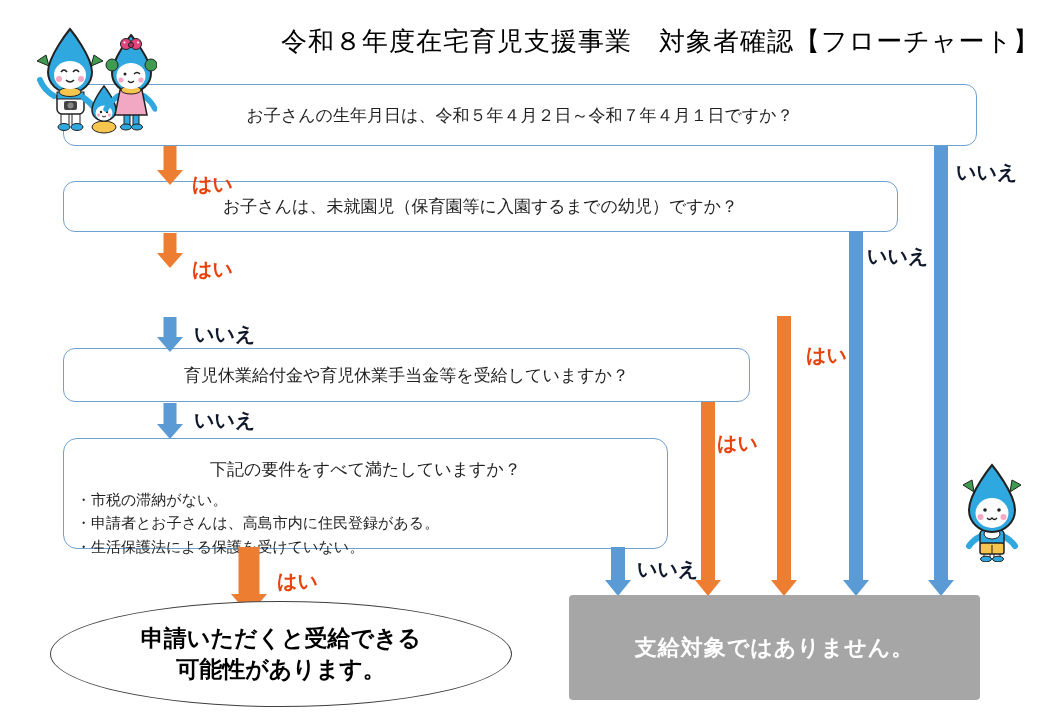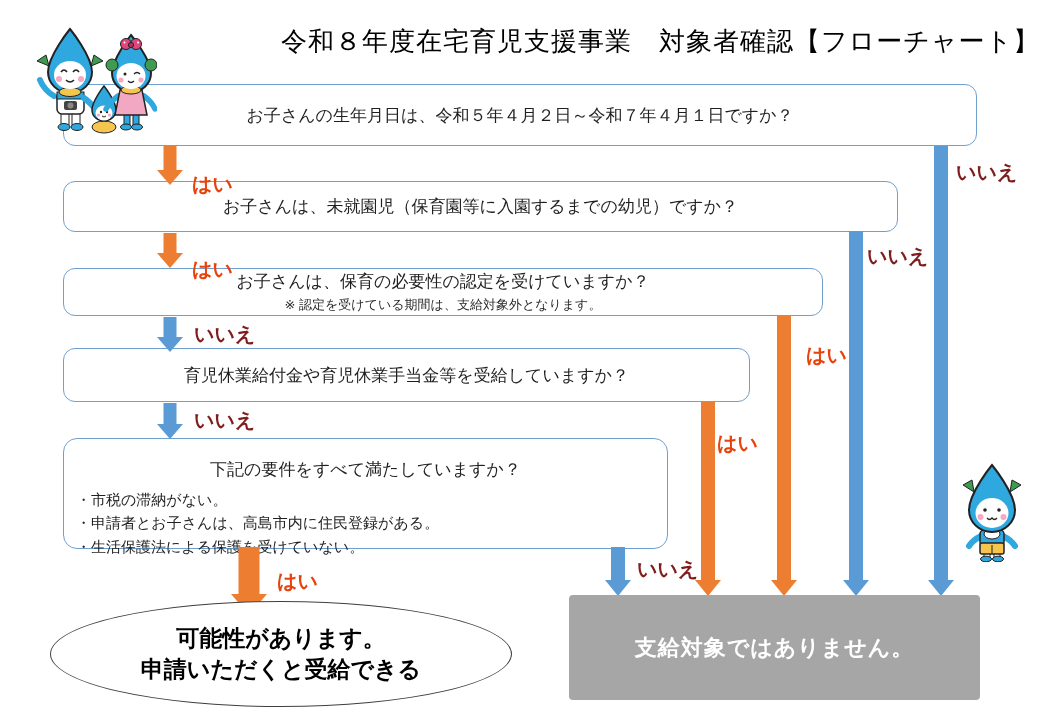--- a/index.html
+++ b/index.html
@@ -27,21 +27,21 @@
     width:var(--s);height:calc(100% - var(--h));background:var(--c);
   }
   .varrow::after{
     content:"";position:absolute;bottom:0;left:0;width:0;height:0;
     border-left:calc(var(--w)/2) solid transparent;
     border-right:calc(var(--w)/2) solid transparent;
     border-top:var(--h) solid var(--c);
   }
   .flabel{position:absolute;font-weight:700;font-size:20px;white-space:nowrap;}
   .flabel.yes{color:#E8420C;margin-top:16px;}
-  .flabel.no{color:#7f1d1d;}
+  .flabel.no{color:#0f172a;}
   .ellipse{
     position:absolute;left:50px;top:601px;width:460px;height:104px;
     border:1.5px solid #404040;border-radius:50%;background:#fff;
     display:flex;flex-direction:column;justify-content:center;align-items:center;
     font-size:23px;font-weight:700;line-height:1.35;color:#000;text-align:center;
   }
   .grayend{
     position:absolute;left:569px;top:595px;width:411px;height:105px;
     background:#A6A6A6;border-radius:4px;color:#fff;
     display:flex;align-items:center;justify-content:center;
@@ -57,24 +57,20 @@
   <h1 class="title">令和８年度在宅育児支援事業　対象者確認【フローチャート】</h1>
 
   <div class="qbox" style="left:63px;top:84px;width:914px;height:62px;">
     <span>お子さんの生年月日は、令和５年４月２日～令和７年４月１日ですか？</span>
   </div>
 
   <div class="qbox" style="left:63px;top:181px;width:835px;height:51px;">
     <span>お子さんは、未就園児（保育園等に入園するまでの幼児）ですか？</span>
   </div>
 
-  <div class="qbox" style="left:63px;top:268px;width:760px;height:48px;">
-    <span>お子さんは、保育の必要性の認定を受けていますか？</span>
-    <span class="note">※ 認定を受けている期間は、支給対象外となります。</span>
-  </div>
 
   <div class="qbox" style="left:63px;top:348px;width:687px;height:54px;">
     <span>育児休業給付金や育児休業手当金等を受給していますか？</span>
   </div>
 
   <div class="qbox q5box" style="left:63px;top:438px;width:605px;height:111px;border-radius:14px;">
     <div class="q5-title">下記の要件をすべて満たしていますか？</div>
     <div class="q5-bullets">
       <div>・市税の滞納がない。</div>
       <div>・申請者とお子さんは、高島市内に住民登録がある。</div>
@@ -99,22 +95,22 @@
   <span class="flabel no" style="left:194px;top:321px;">いいえ</span>
   <span class="flabel no" style="left:194px;top:407px;">いいえ</span>
   <span class="flabel yes" style="left:277px;top:552px;">はい</span>
   <span class="flabel no" style="left:956px;top:159px;">いいえ</span>
   <span class="flabel no" style="left:867px;top:243px;">いいえ</span>
   <span class="flabel yes" style="left:806px;top:326px;">はい</span>
   <span class="flabel yes" style="left:717px;top:414px;">はい</span>
   <span class="flabel no" style="left:637px;top:556px;">いいえ</span>
 
   <div class="ellipse">
+    <div>申請いただくと受給できる</div>
     <div>可能性があります。</div>
-    <div>申請いただくと受給できる</div>
   </div>
 
   <div class="grayend">
     <span>支給対象ではありません。</span>
   </div>
 
   <svg class="mascot" style="left:22px;top:26px;" width="135" height="112" viewBox="0 0 135 112">
 
     <path d="M32 70 Q22 64 18 54" stroke="#2FA8DF" stroke-width="6" fill="none" stroke-linecap="round"></path>
     <rect x="39" y="86" width="8" height="13" fill="#fff" stroke="#222"></rect>

